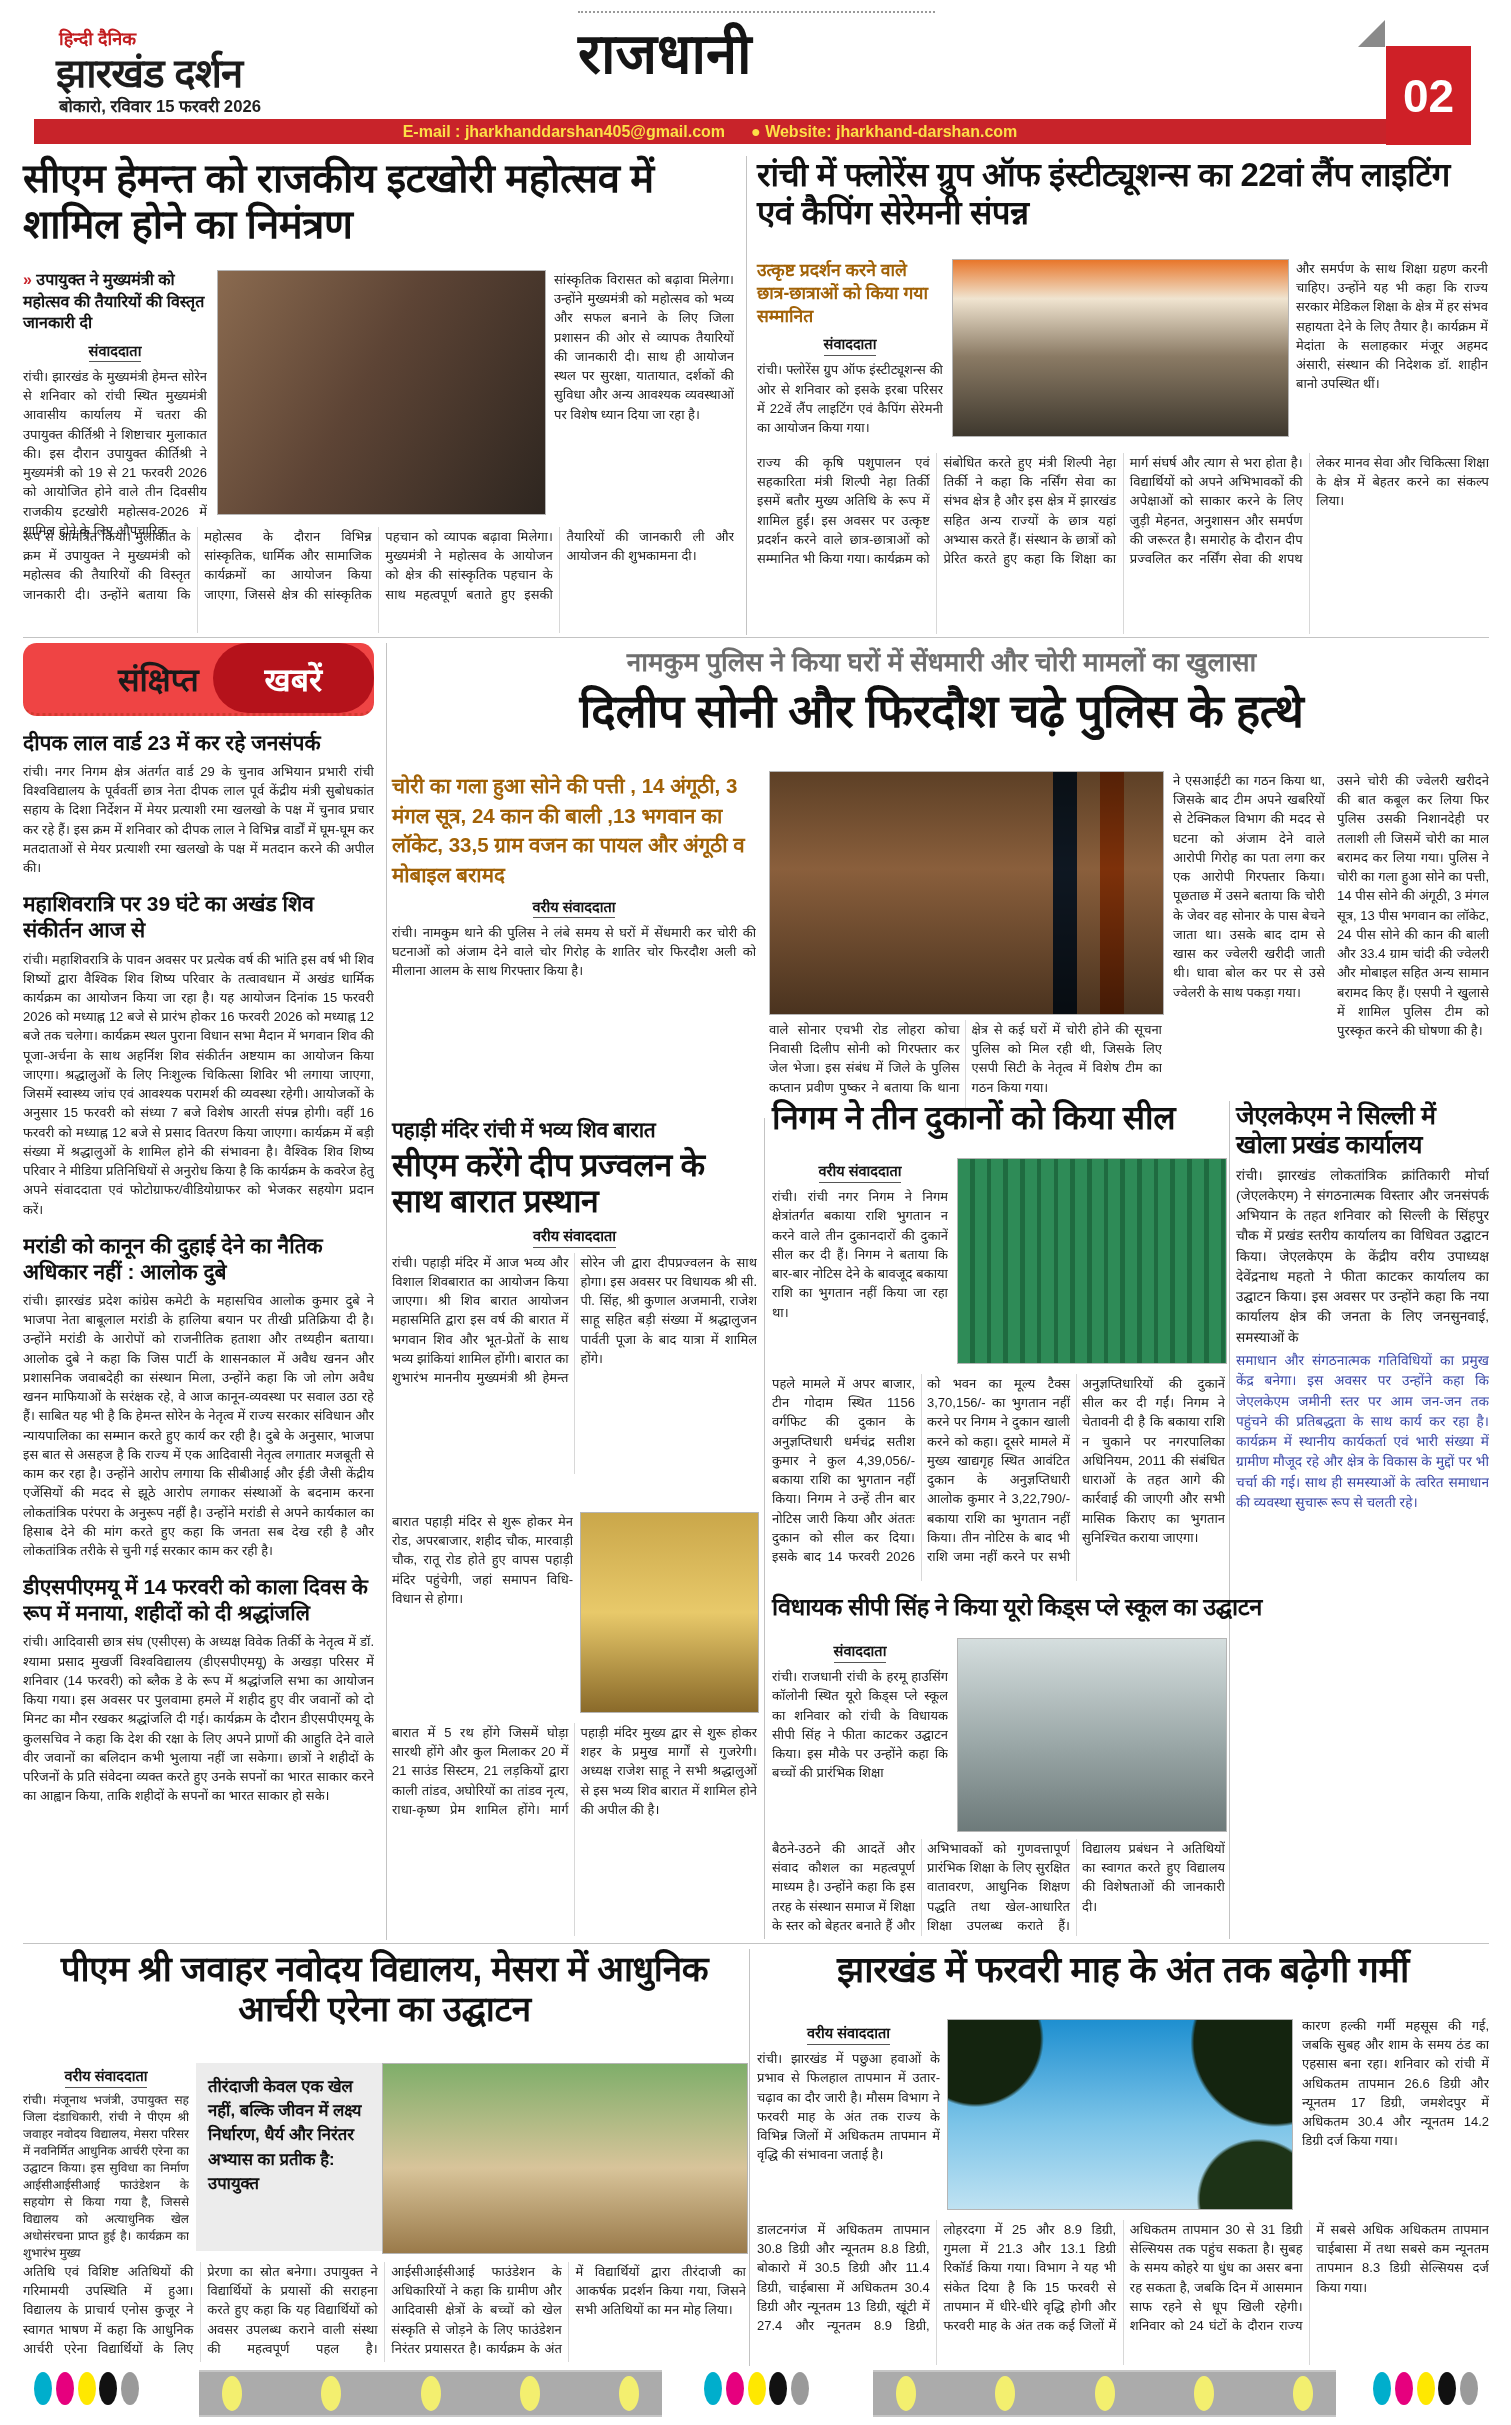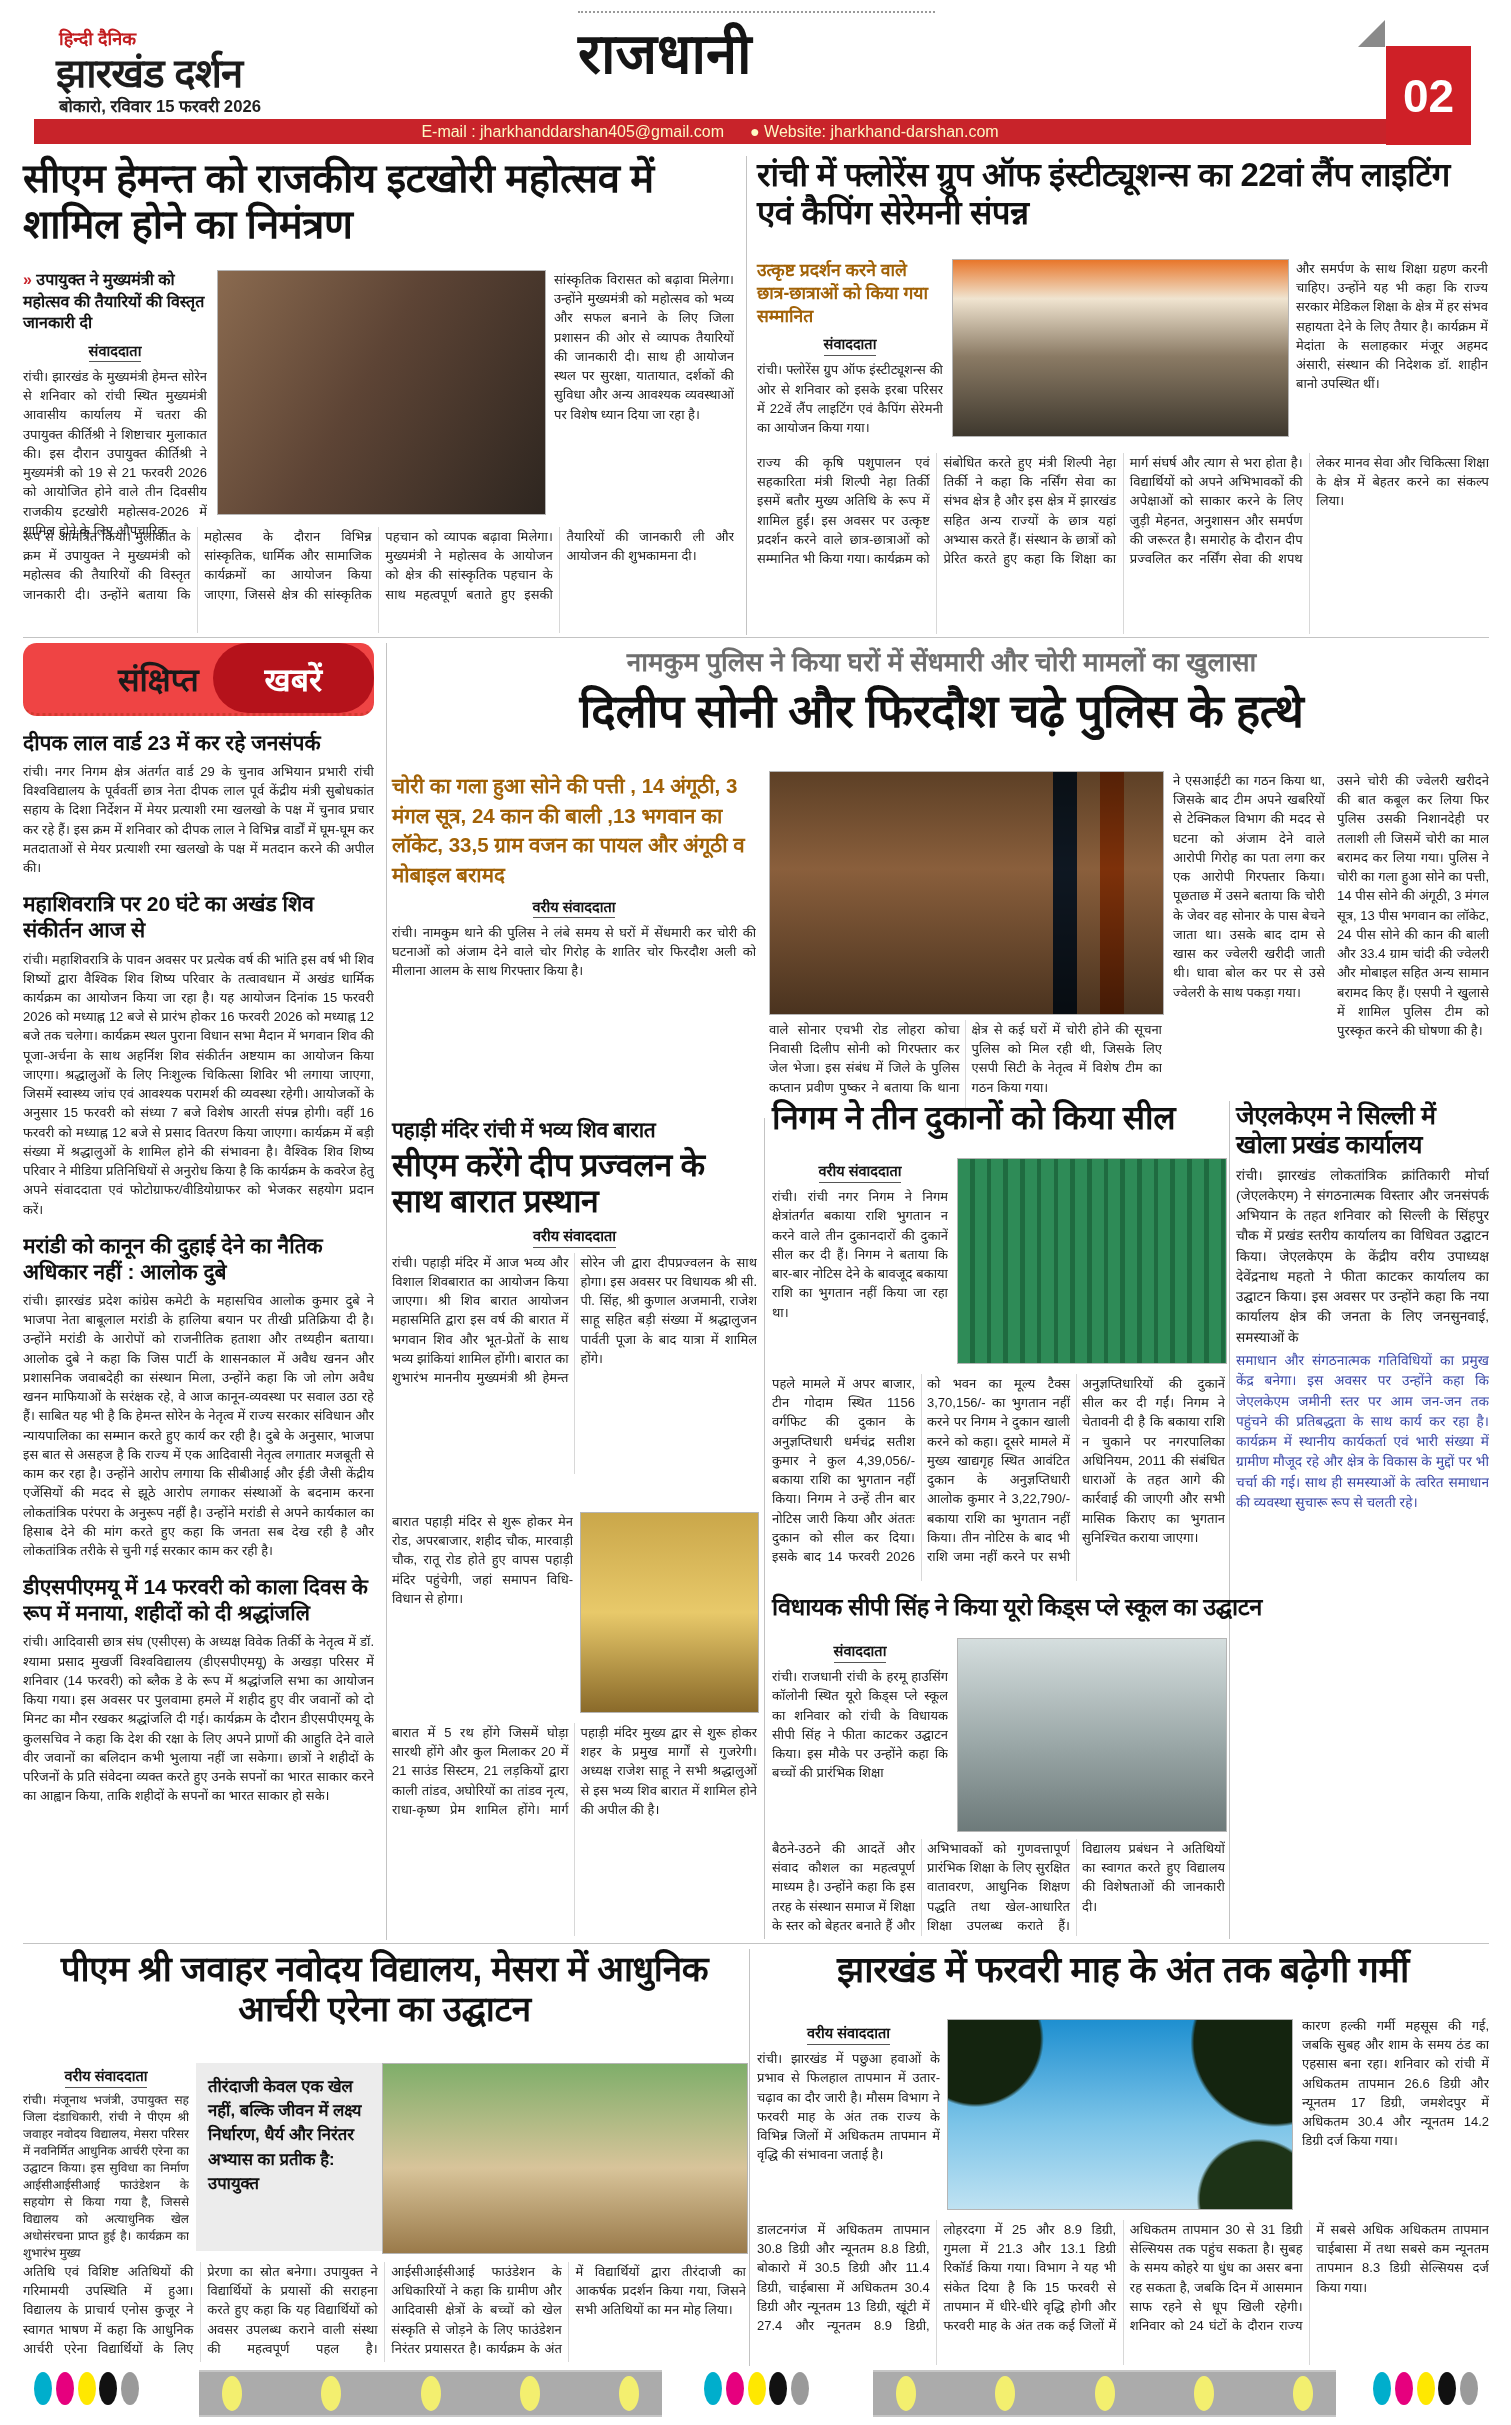--- a/index.html
+++ b/index.html
@@ -12,21 +12,21 @@
   .byline{display:block;text-align:center;margin:6px 0 4.6px 0;}
   .byline span{display:inline-block;font-weight:700;font-size:14.5px;border-bottom:0.8px solid #555;padding-bottom:1.5px;}
   .kicker{font-weight:800;color:#6f6f6f;text-align:center;}
   .subhead{font-weight:800;font-size:20px;line-height:1.3;color:#a16207;}
   .cols2{column-count:2;column-gap:12px;column-rule:0.8px solid #d8d8d8;}
   .cols3{column-count:3;column-gap:12px;column-rule:0.8px solid #d8d8d8;}
   .cols4{column-count:4;column-gap:13.7px;column-rule:0.8px solid #d8d8d8;}
   .photo{background:#999;border:0.8px solid #b5b5b5;}
   .vsep{width:0.8px;background:#c3c3c3;}
   .hsep{height:0.8px;background:#c3c3c3;}
-  .red-bar{background:#c8232a;color:#fef9c3;font-weight:400;font-size:16px;
+  .red-bar{background:#c8232a;color:#fde047;font-weight:700;font-size:16px;
            display:flex;align-items:center;justify-content:center;gap:26px;}
   .pn-box{background:#cf2027;color:#fff;font-weight:800;font-size:46px;
           display:flex;align-items:center;justify-content:center;}
   .pn-fold{width:0;height:0;border-right:27px solid #8a8a8a;border-top:27px solid transparent;}
   .brief-box{background:#ef4444;border-radius:13.7px;display:flex;align-items:stretch;
              border-bottom:3.8px dotted #d23a30;height:70px;}
   .brief-box .t1{flex:1;display:flex;align-items:center;justify-content:flex-end;
                  font-weight:800;font-size:32px;color:#1a1a1a;padding-right:13.7px;}
   .brief-box .t2{width:46%;background:#b5121b;border-radius:35px;display:flex;align-items:center;
                  justify-content:center;font-weight:800;font-size:32px;color:#fff;}
@@ -93,21 +93,21 @@
     <div class="brief-box">
       <div class="t1">संक्षिप्त</div>
       <div class="t2">खबरें</div>
     </div>
 
     <div>
       <div class="brief-head">दीपक लाल वार्ड 23 में कर रहे जनसंपर्क</div>
       <div class="body-txt">रांची। नगर निगम क्षेत्र अंतर्गत वार्ड 29 के चुनाव अभियान प्रभारी रांची विश्वविद्यालय के पूर्ववर्ती छात्र नेता दीपक लाल पूर्व केंद्रीय मंत्री सुबोधकांत सहाय के दिशा निर्देशन में मेयर प्रत्याशी रमा खलखो के पक्ष में चुनाव प्रचार कर रहे हैं। इस क्रम में शनिवार को दीपक लाल ने विभिन्न वार्डों में घूम-घूम कर मतदाताओं से मेयर प्रत्याशी रमा खलखो के पक्ष में मतदान करने की अपील की।</div>
     </div>
     <div>
-      <div class="brief-head">महाशिवरात्रि पर 20 घंटे का अखंड शिव संकीर्तन आज से</div>
+      <div class="brief-head">महाशिवरात्रि पर 39 घंटे का अखंड शिव संकीर्तन आज से</div>
       <div class="body-txt">रांची। महाशिवरात्रि के पावन अवसर पर प्रत्येक वर्ष की भांति इस वर्ष भी शिव शिष्यों द्वारा वैश्विक शिव शिष्य परिवार के तत्वावधान में अखंड धार्मिक कार्यक्रम का आयोजन किया जा रहा है। यह आयोजन दिनांक 15 फरवरी 2026 को मध्याह्न 12 बजे से प्रारंभ होकर 16 फरवरी 2026 को मध्याह्न 12 बजे तक चलेगा। कार्यक्रम स्थल पुराना विधान सभा मैदान में भगवान शिव की पूजा-अर्चना के साथ अहर्निश शिव संकीर्तन अष्टयाम का आयोजन किया जाएगा। श्रद्धालुओं के लिए निःशुल्क चिकित्सा शिविर भी लगाया जाएगा, जिसमें स्वास्थ्य जांच एवं आवश्यक परामर्श की व्यवस्था रहेगी। आयोजकों के अनुसार 15 फरवरी को संध्या 7 बजे विशेष आरती संपन्न होगी। वहीं 16 फरवरी को मध्याह्न 12 बजे से प्रसाद वितरण किया जाएगा। कार्यक्रम में बड़ी संख्या में श्रद्धालुओं के शामिल होने की संभावना है। वैश्विक शिव शिष्य परिवार ने मीडिया प्रतिनिधियों से अनुरोध किया है कि कार्यक्रम के कवरेज हेतु अपने संवाददाता एवं फोटोग्राफर/वीडियोग्राफर को भेजकर सहयोग प्रदान करें।</div>
     </div>
     <div>
       <div class="brief-head">मरांडी को कानून की दुहाई देने का नैतिक अधिकार नहीं : आलोक दुबे</div>
       <div class="body-txt">रांची। झारखंड प्रदेश कांग्रेस कमेटी के महासचिव आलोक कुमार दुबे ने भाजपा नेता बाबूलाल मरांडी के हालिया बयान पर तीखी प्रतिक्रिया दी है। उन्होंने मरांडी के आरोपों को राजनीतिक हताशा और तथ्यहीन बताया। आलोक दुबे ने कहा कि जिस पार्टी के शासनकाल में अवैध खनन और प्रशासनिक जवाबदेही का संस्थान मिला, उन्होंने कहा कि जो लोग अवैध खनन माफियाओं के सरंक्षक रहे, वे आज कानून-व्यवस्था पर सवाल उठा रहे हैं। साबित यह भी है कि हेमन्त सोरेन के नेतृत्व में राज्य सरकार संविधान और न्यायपालिका का सम्मान करते हुए कार्य कर रही है। दुबे के अनुसार, भाजपा इस बात से असहज है कि राज्य में एक आदिवासी नेतृत्व लगातार मजबूती से काम कर रहा है। उन्होंने आरोप लगाया कि सीबीआई और ईडी जैसी केंद्रीय एजेंसियों की मदद से झूठे आरोप लगाकर संस्थाओं के बदनाम करना लोकतांत्रिक परंपरा के अनुरूप नहीं है। उन्होंने मरांडी से अपने कार्यकाल का हिसाब देने की मांग करते हुए कहा कि जनता सब देख रही है और लोकतांत्रिक तरीके से चुनी गई सरकार काम कर रही है।</div>
     </div>
     <div>
       <div class="brief-head">डीएसपीएमयू में 14 फरवरी को काला दिवस के रूप में मनाया, शहीदों को दी श्रद्धांजलि</div>
       <div class="body-txt">रांची। आदिवासी छात्र संघ (एसीएस) के अध्यक्ष विवेक तिर्की के नेतृत्व में डॉ. श्यामा प्रसाद मुखर्जी विश्वविद्यालय (डीएसपीएमयू) के अखड़ा परिसर में शनिवार (14 फरवरी) को ब्लैक डे के रूप में श्रद्धांजलि सभा का आयोजन किया गया। इस अवसर पर पुलवामा हमले में शहीद हुए वीर जवानों को दो मिनट का मौन रखकर श्रद्धांजलि दी गई। कार्यक्रम के दौरान डीएसपीएमयू के कुलसचिव ने कहा कि देश की रक्षा के लिए अपने प्राणों की आहुति देने वाले वीर जवानों का बलिदान कभी भुलाया नहीं जा सकेगा। छात्रों ने शहीदों के परिजनों के प्रति संवेदना व्यक्त करते हुए उनके सपनों का भारत साकार करने का आह्वान किया, ताकि शहीदों के सपनों का भारत साकार हो सके।</div>
     </div>

